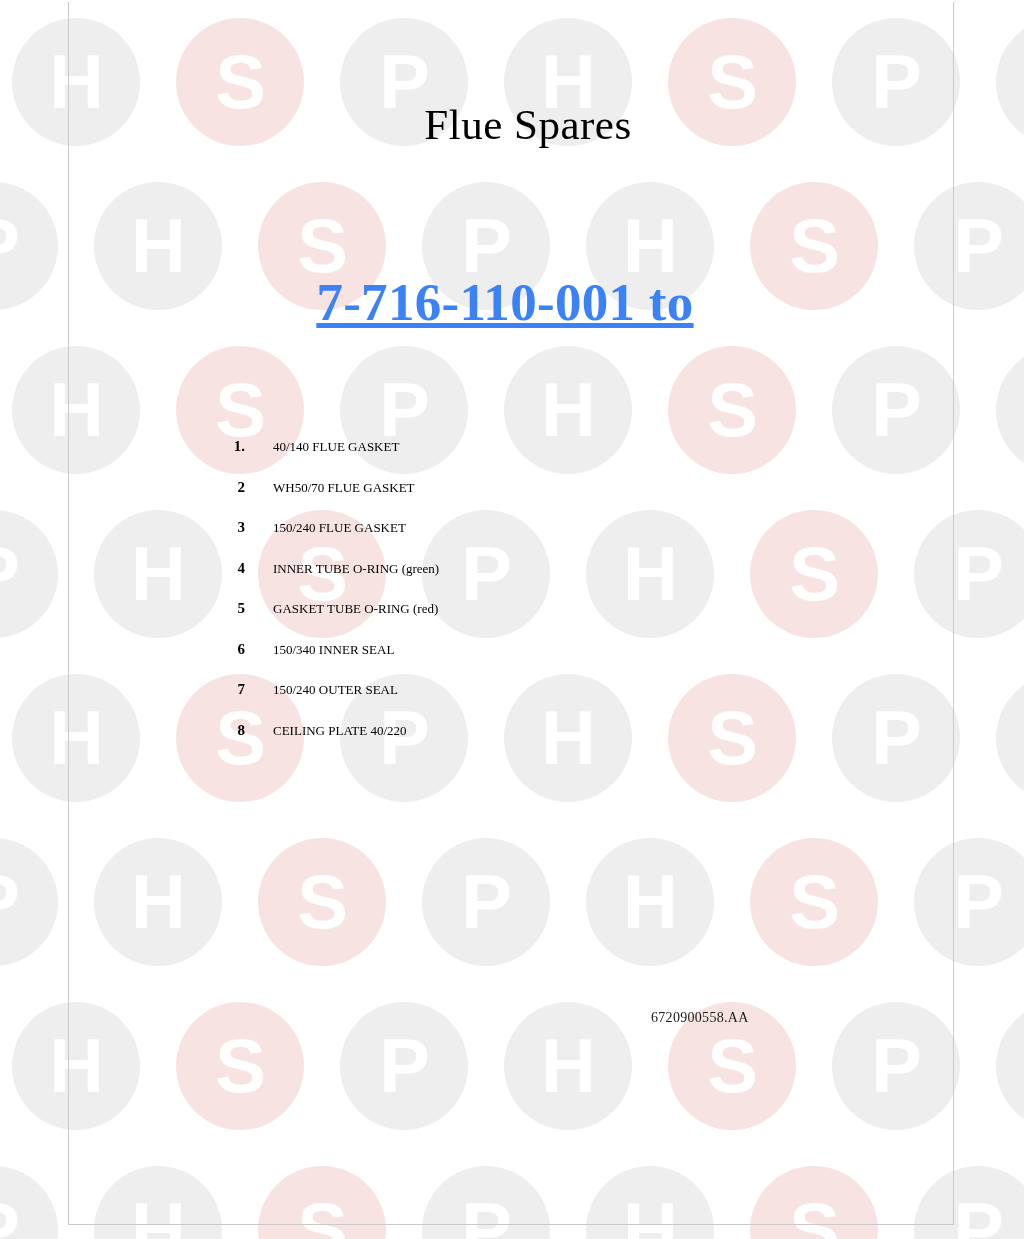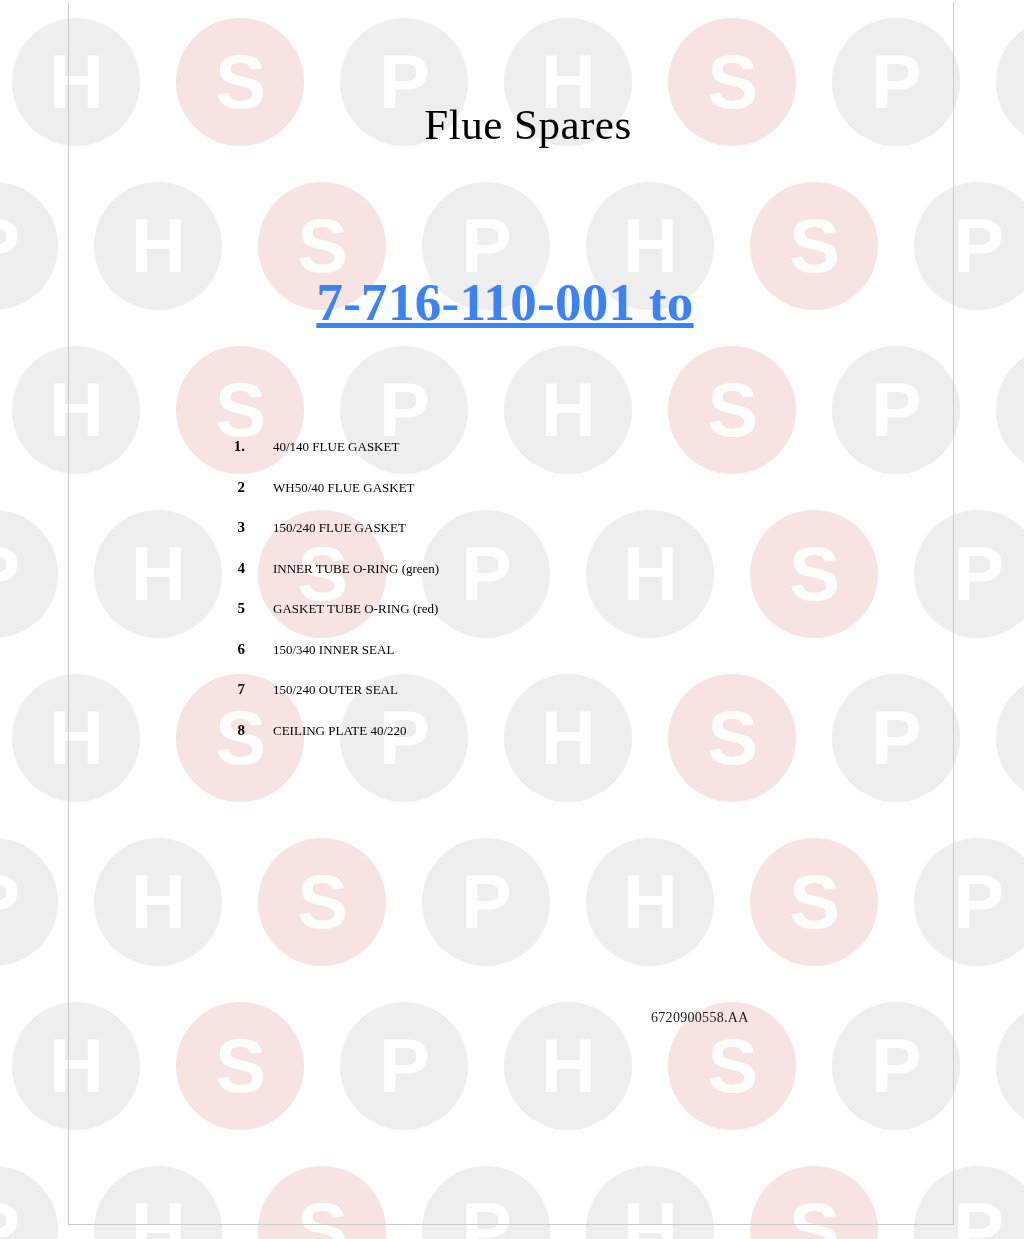--- a/index.html
+++ b/index.html
@@ -333,21 +333,21 @@
     <div>7-716-110-001 to</div>
   </div>
 
   <div id="parts-list">
     <div class="part-row">
       <span class="part-num">1.</span>
       <span class="part-label">40/140 FLUE GASKET</span>
     </div>
     <div class="part-row">
       <span class="part-num">2</span>
-      <span class="part-label">WH50/40 FLUE GASKET</span>
+      <span class="part-label">WH50/70 FLUE GASKET</span>
     </div>
     <div class="part-row">
       <span class="part-num">3</span>
       <span class="part-label">150/240 FLUE GASKET</span>
     </div>
     <div class="part-row">
       <span class="part-num">4</span>
       <span class="part-label">INNER TUBE O-RING (green)</span>
     </div>
     <div class="part-row">

